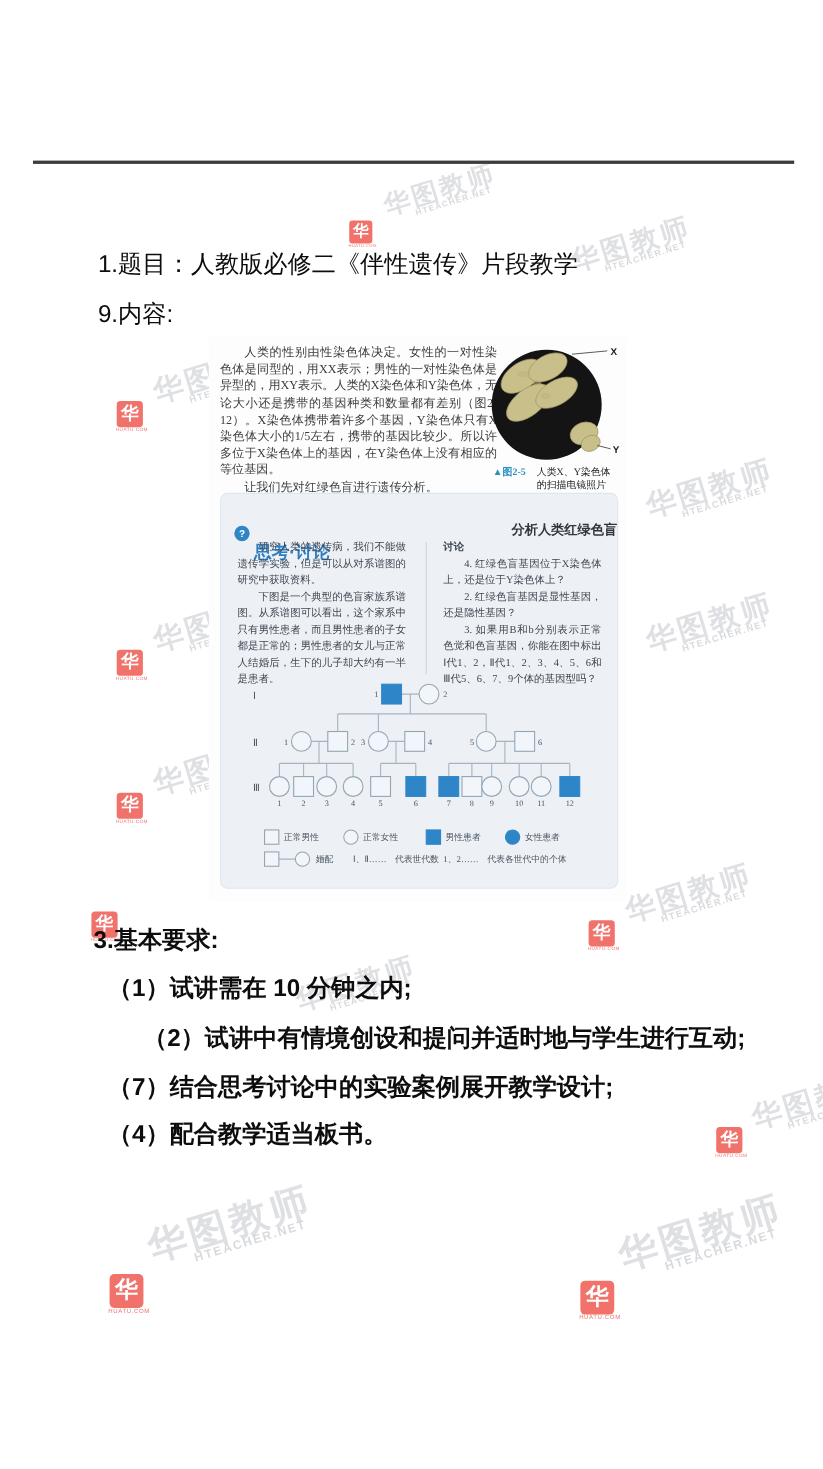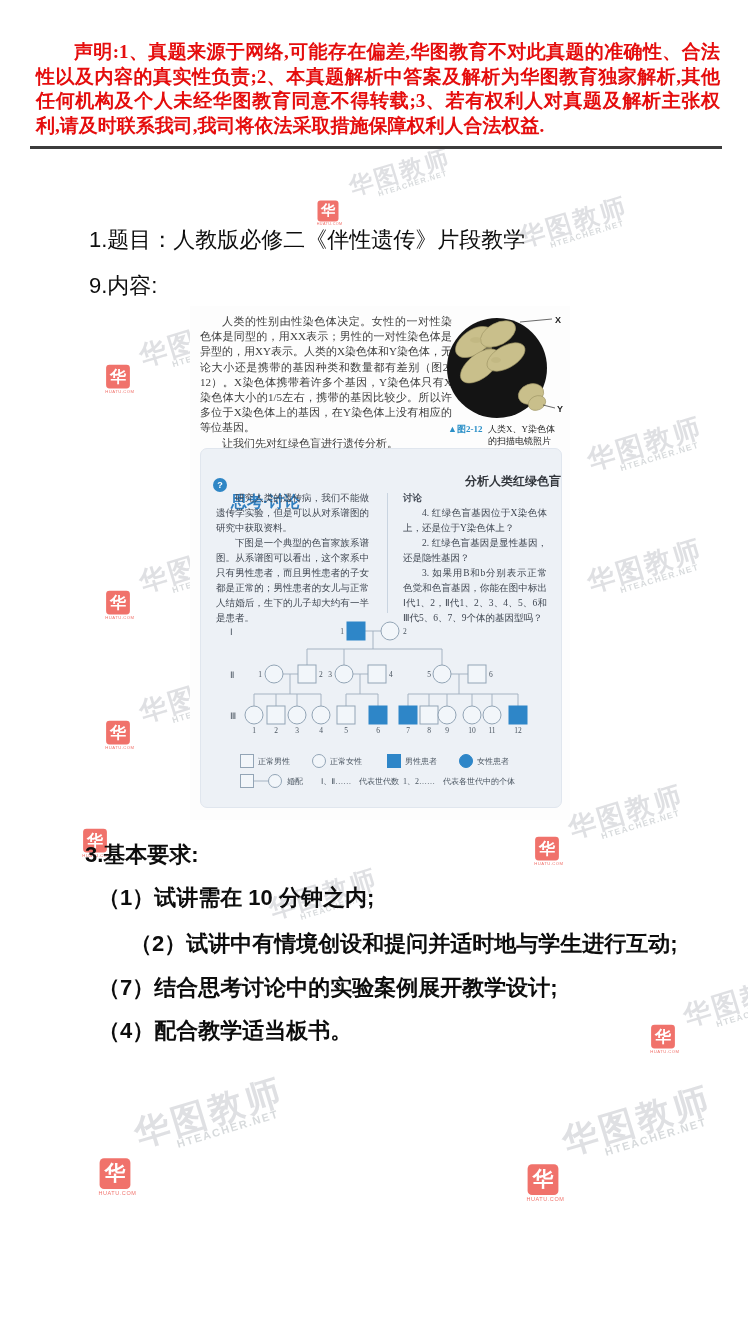--- a/index.html
+++ b/index.html
@@ -151,21 +151,20 @@
       <div class="sub">HUATU.COM</div>
     </div>
     <div class="wm-text" style="left: 558px; top: 1126px; transform: rotate(-17deg) scale(1.1);">
       <span class="cn">华图教师</span>
       <span class="en">HTEACHER.NET</span>
     </div>
   </div>
 
 <div class="layer-content">
 
-  <p class="disclaimer"><b>声明:</b><span>1、真题来源于网络,可能存在偏差,华图教育不对此真题的准确性、合法性以及内容的真实性负责;2、本真题解析中答案及解析为华图教育独家解析,其他任何机构及个人未经华图教育同意不得转载;3、若有权利人对真题及解析主张权利,请及时联系我司,我司将依法采取措施保障权利人合法权益.</span></p>
   <div class="rule"></div>
 
 
   <p class="q-line q-topic">1.题目：人教版必修二《伴性遗传》片段教学</p>
   <p class="q-line q-content">9.内容:</p>
 
   <div class="textbook">
     <div class="tb-text">
       <p>人类的性别由性染色体决定。女性的一对性染色体是同型的，用XX表示；男性的一对性染色体是异型的，用XY表示。人类的X染色体和Y染色体，无论大小还是携带的基因种类和数量都有差别（图2-12）。X染色体携带着许多个基因，Y染色体只有X染色体大小的1/5左右，携带的基因比较少。所以许多位于X染色体上的基因，在Y染色体上没有相应的等位基因。</p>
       <p>让我们先对红绿色盲进行遗传分析。</p>
@@ -188,21 +187,21 @@
         <ellipse cx="85" cy="84" rx="13" ry="10" transform="rotate(-20 85 84)"></ellipse>
         <ellipse cx="91" cy="93" rx="9" ry="7" transform="rotate(-25 91 93)"></ellipse>
       </g>
       <line x1="74" y1="12" x2="106" y2="9" stroke="#444" stroke-width="0.8"></line>
       <text x="109" y="13" font-size="9" font-weight="bold" fill="#222">X</text>
       <line x1="97" y1="95" x2="109" y2="98" stroke="#444" stroke-width="0.8"></line>
       <text x="111" y="102" font-size="9" font-weight="bold" fill="#222">Y</text>
     </svg>
 
     <div class="tb-caption">
-      <span class="marker">▲图2-12</span>
+      <span class="marker">▲图2-5</span>
       <span>人类X、Y染色体</span><br>
       <span>的扫描电镜照片</span>
     </div>
 
     <div class="panel">
       <div class="panel-header">
         <span class="icon">?</span>
         <span class="label">思考·讨论</span>
       </div>
       <p class="panel-title">分析人类红绿色盲</p>

